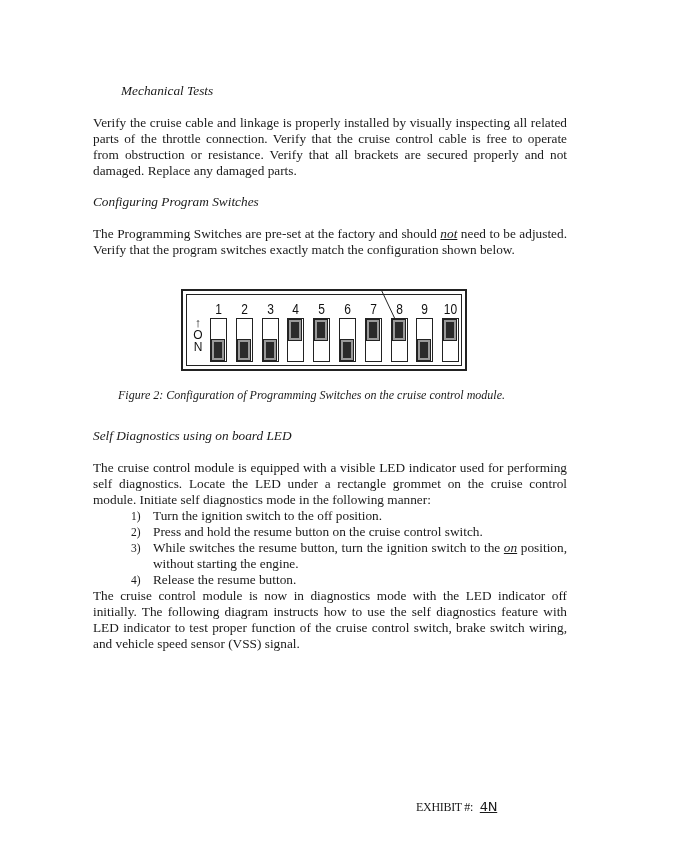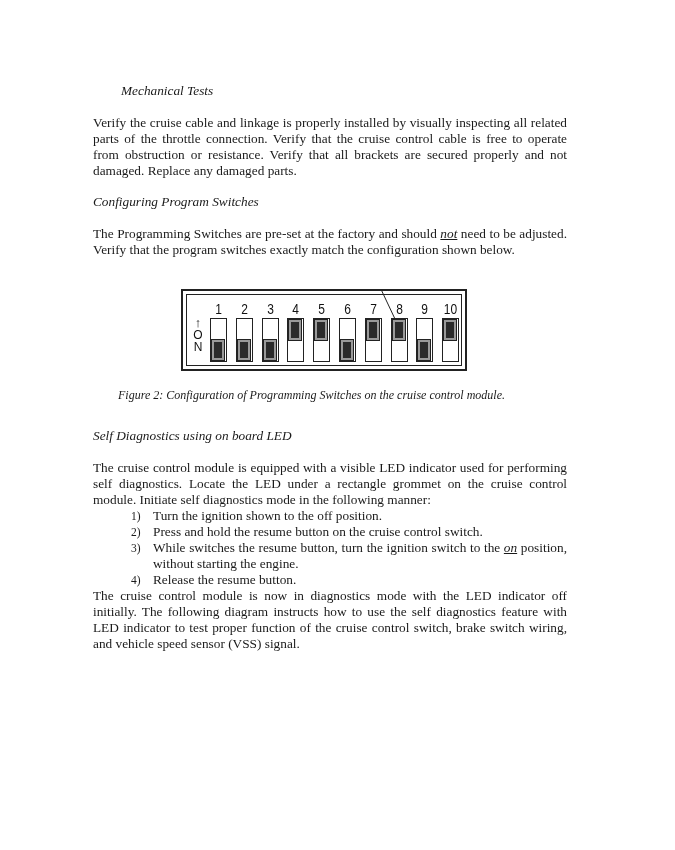--- a/index.html
+++ b/index.html
@@ -88,22 +88,24 @@
       </div>
     </div>
 </div>
 
 <div class="abs caption">Figure 2:  Configuration of Programming Switches on the cruise control module.</div>
 
 <div class="abs heading" style="top:428px;">Self Diagnostics using on board LED</div>
 <div class="abs para" style="top:460px;">
   <div>The cruise control module is equipped with a visible LED indicator used for performing self diagnostics.  Locate the LED under a rectangle grommet on the cruise control module.  Initiate self diagnostics mode in the following manner:</div>
   <ol class="steps">
-    <li><span class="num">1)</span><span>Turn the ignition shown to the off position.</span></li>
+    <li><span class="num">1)</span><span>Turn the ignition switch to the off position.</span></li>
     <li><span class="num">2)</span><span>Press and hold the resume button on the cruise control switch.</span></li>
     <li style="padding-right:0;"><span class="num">3)</span><span>While switches the resume button, turn the ignition switch to the </span><span class="u" style="font-style:italic;text-decoration:underline;">on</span><span> position, without starting the engine.</span></li>
     <li><span class="num">4)</span><span>Release the resume button.</span></li>
   </ol>
   <div>The cruise control module is now in diagnostics mode with the LED indicator off initially.  The following diagram instructs how to use the self diagnostics feature with LED indicator to test proper function of the cruise control switch, brake switch wiring, and vehicle speed sensor (VSS) signal.</div>
 </div>
 
 <div class="abs footer" style="top:800px;">
+  <div><span>EXHIBIT #:</span>
+    <span style="font-family:'DejaVu Sans',sans-serif;font-size:13px;text-decoration:underline;margin-left:4px;">4N</span></div>
 </div>
 
 </body></html>

